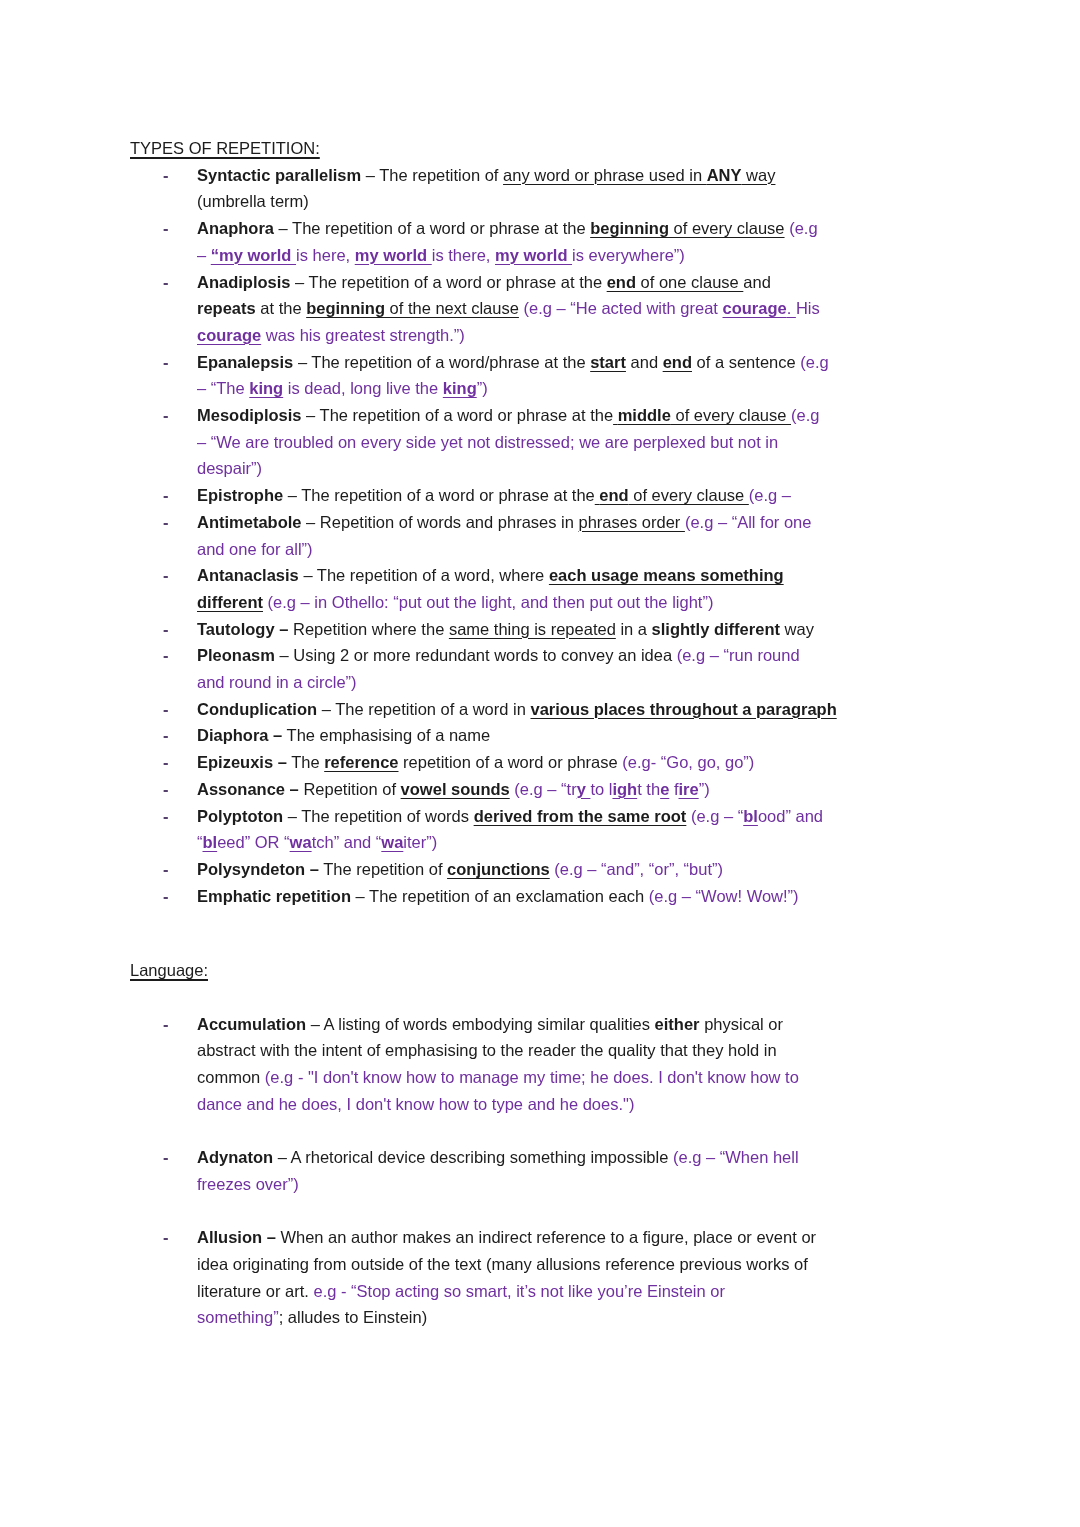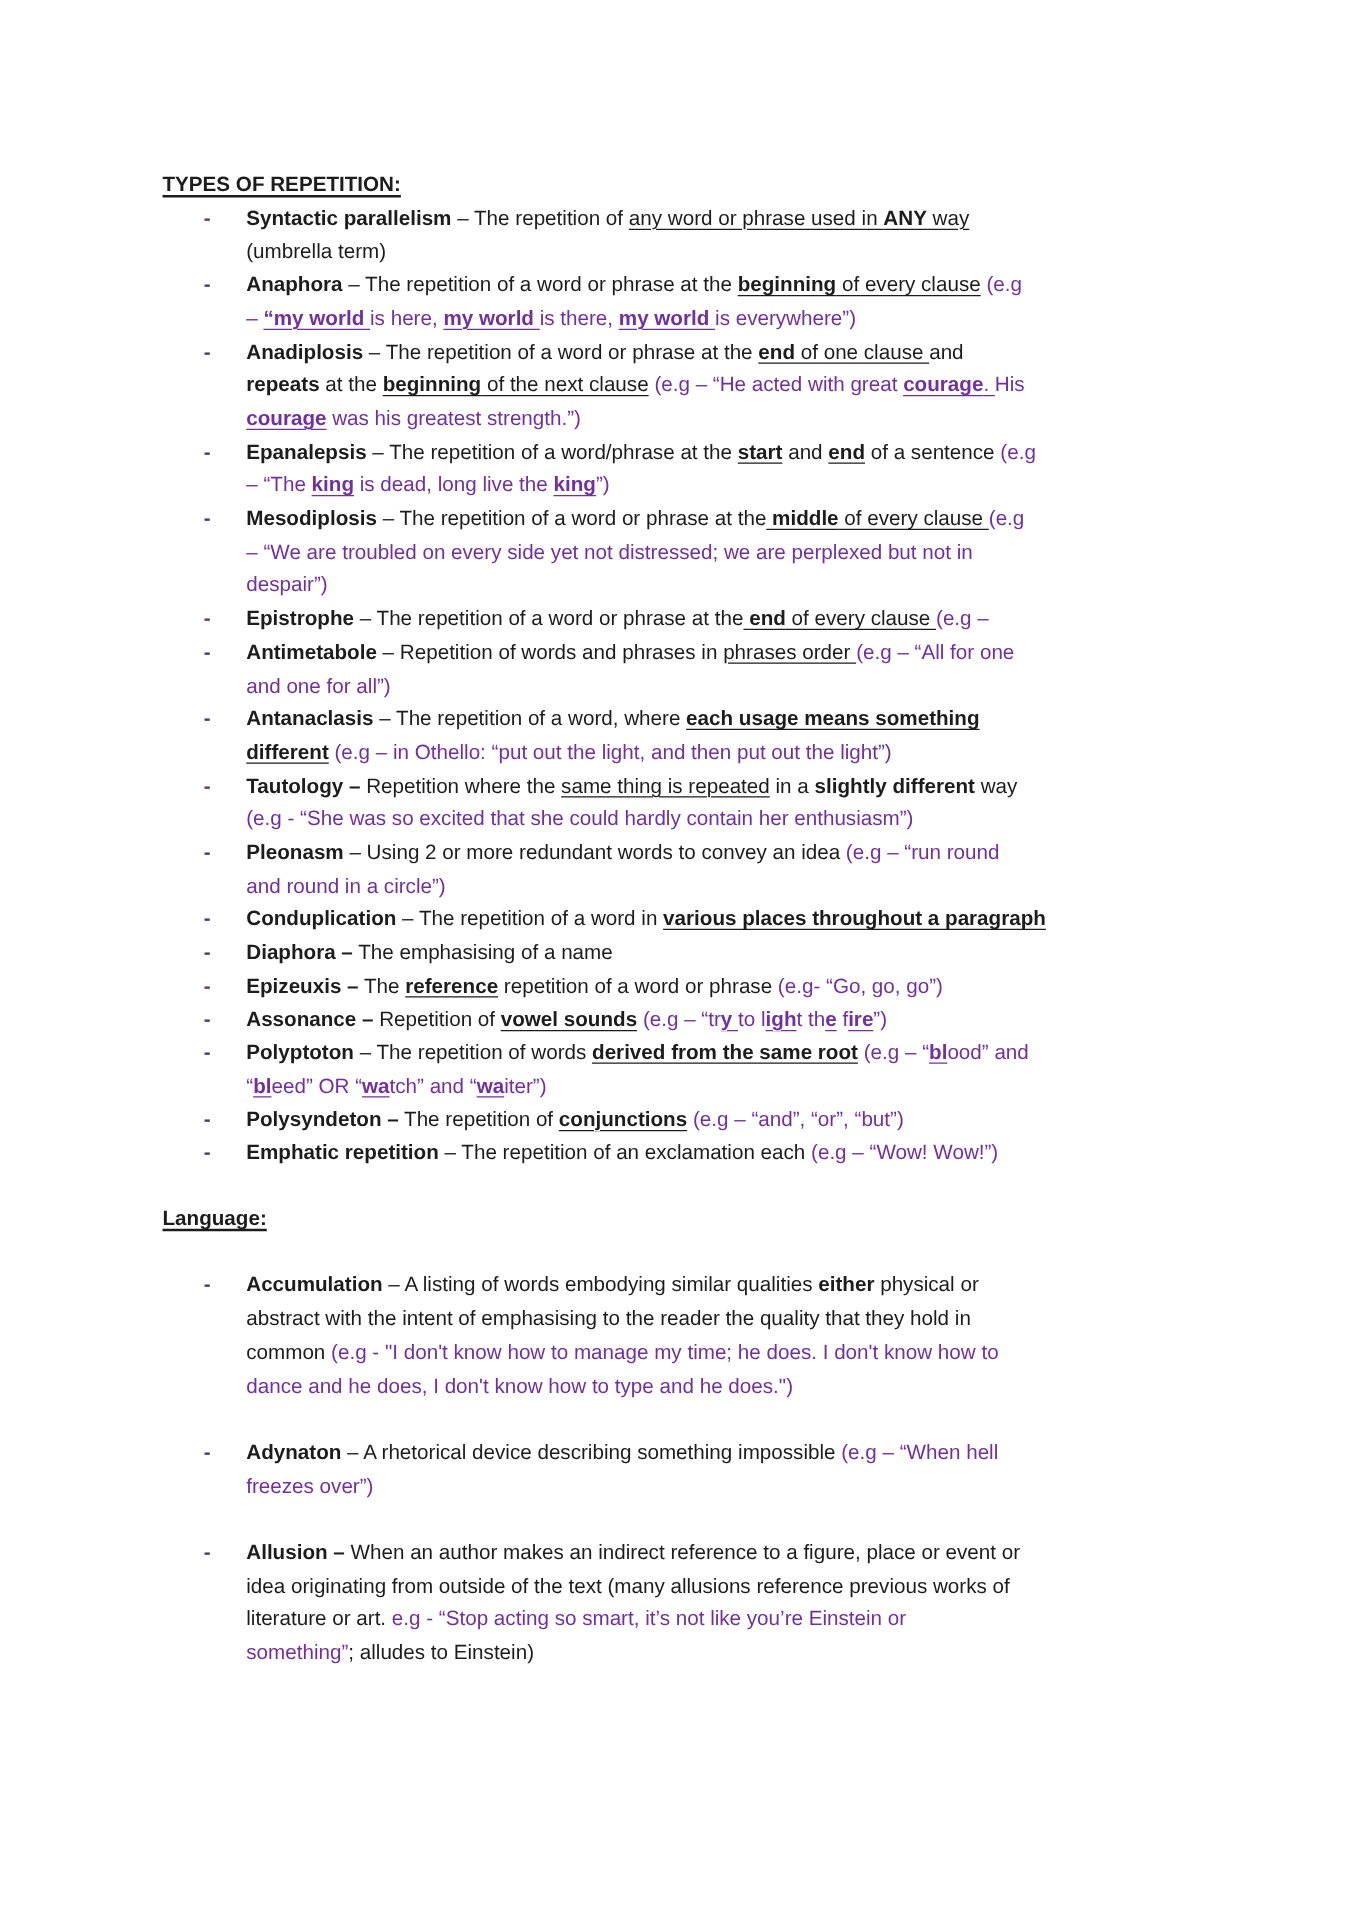--- a/index.html
+++ b/index.html
@@ -18,27 +18,27 @@
     color:var(--text);
     font-size:16.5px;
     line-height:26.7px;
   }
   .doc{
     position:absolute;
     top:135px; left:130px;
     width:840px;
   }
   .heading{
-    font-weight:bold;
+    font-weight:normal;
     text-decoration:underline;
     text-underline-offset:3px;
     text-decoration-thickness:1.6px;
   }
   .section-language{
-    margin-top:26px;
+    margin-top:48px;
   }
   .section-language .list{
     margin-top:26.7px;
   }
   .item{
     display:flex;
     align-items:flex-start;
   }
   .list-spaced .item{
     margin-bottom:26.7px;
@@ -102,21 +102,21 @@
         <div class="item">
           <span class="bullet">-</span>
           <span class="content"><span class="b">Antimetabole</span><span class=""> – Repetition of words and phrases in </span><span class="u">phrases order </span><span class="p">(e.g – “All for one</span><br><span class="p">and one for all”)</span></span>
         </div>
         <div class="item">
           <span class="bullet">-</span>
           <span class="content"><span class="b">Antanaclasis</span><span class=""> – The repetition of a word, where </span><span class="b u">each usage means something</span><br><span class="b u">different</span><span class=""> </span><span class="p">(e.g – in </span><span class="i p">Othello</span><span class="p">: “put out the light, and then put out the light”)</span></span>
         </div>
         <div class="item">
           <span class="bullet">-</span>
-          <span class="content"><span class="b">Tautology –</span><span class=""> Repetition where the </span><span class="u">same thing is repeated</span><span class=""> in a </span><span class="b i">slightly</span><span class="b"> different</span><span class=""> way</span><br><span class="p">(e.g - “She was so excited that she could hardly contain her enthusiasm”)</span></span>
+          <span class="content"><span class="b">Tautology –</span><span class=""> Repetition where the </span><span class="u">same thing is repeated</span><span class=""> in a </span><span class="b i">slightly</span><span class="b"> different</span><span class=""> way</span><br></span>
         </div>
         <div class="item">
           <span class="bullet">-</span>
           <span class="content"><span class="b">Pleonasm</span><span class=""> – Using 2 or more redundant words to convey an idea </span><span class="p">(e.g – “run round</span><br><span class="p">and round in a circle”)</span></span>
         </div>
         <div class="item">
           <span class="bullet">-</span>
           <span class="content"><span class="b">Conduplication</span><span class=""> – The repetition of a word in </span><span class="b u">various places throughout a paragraph</span></span>
         </div>
         <div class="item">

